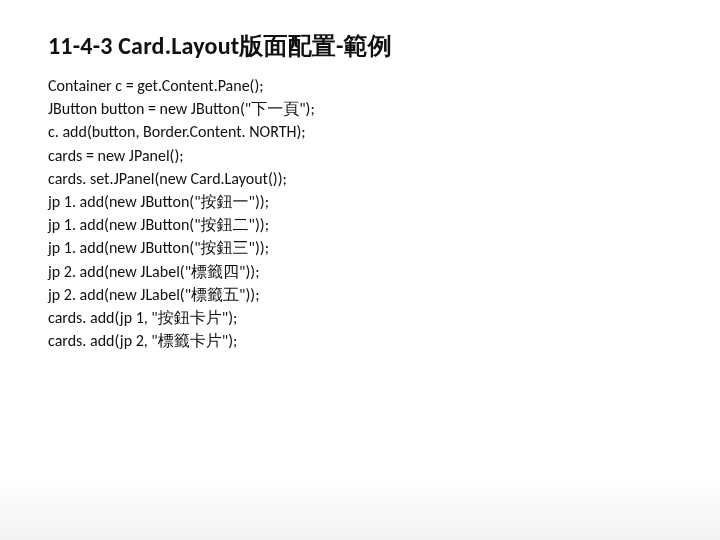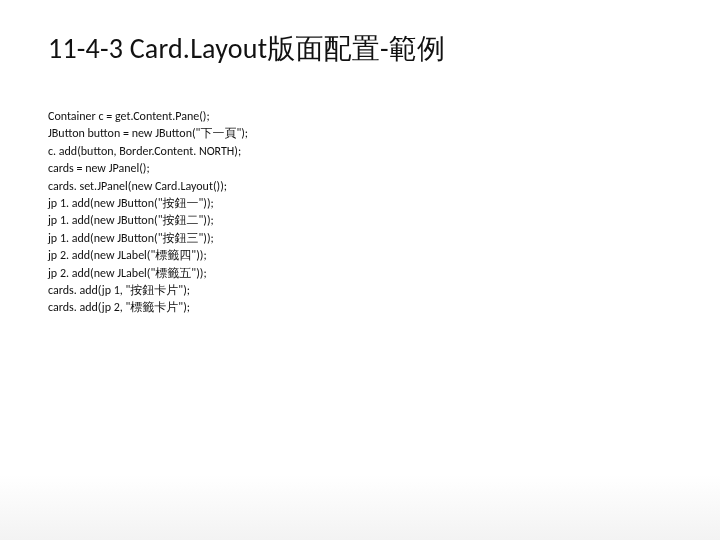--- a/index.html
+++ b/index.html
@@ -12,28 +12,28 @@
     overflow: hidden;
   }
   .slide {
     width: 720px;
     height: 540px;
     box-sizing: border-box;
     padding: 30px 48px 0 48px;
     background: linear-gradient(to bottom, #ffffff 0%, #ffffff 88%, #f3f3f3 100%);
   }
   .title {
-    font-size: 28px;
-    font-weight: 400;
+    font-size: 24px;
+    font-weight: 700;
     color: #111;
-    margin: 0 0 40px 0;
+    margin: 0 0 12px 0;
     letter-spacing: 0.2px;
   }
   .code-block {
-    font-size: 12px;
+    font-size: 16px;
     line-height: 1.45;
     color: #111;
     font-family: "Calibri", "Arial", "Microsoft JhengHei", sans-serif;
   }
   .code-line {
     white-space: pre;
   }
 </style>
 </head>
 <body>

